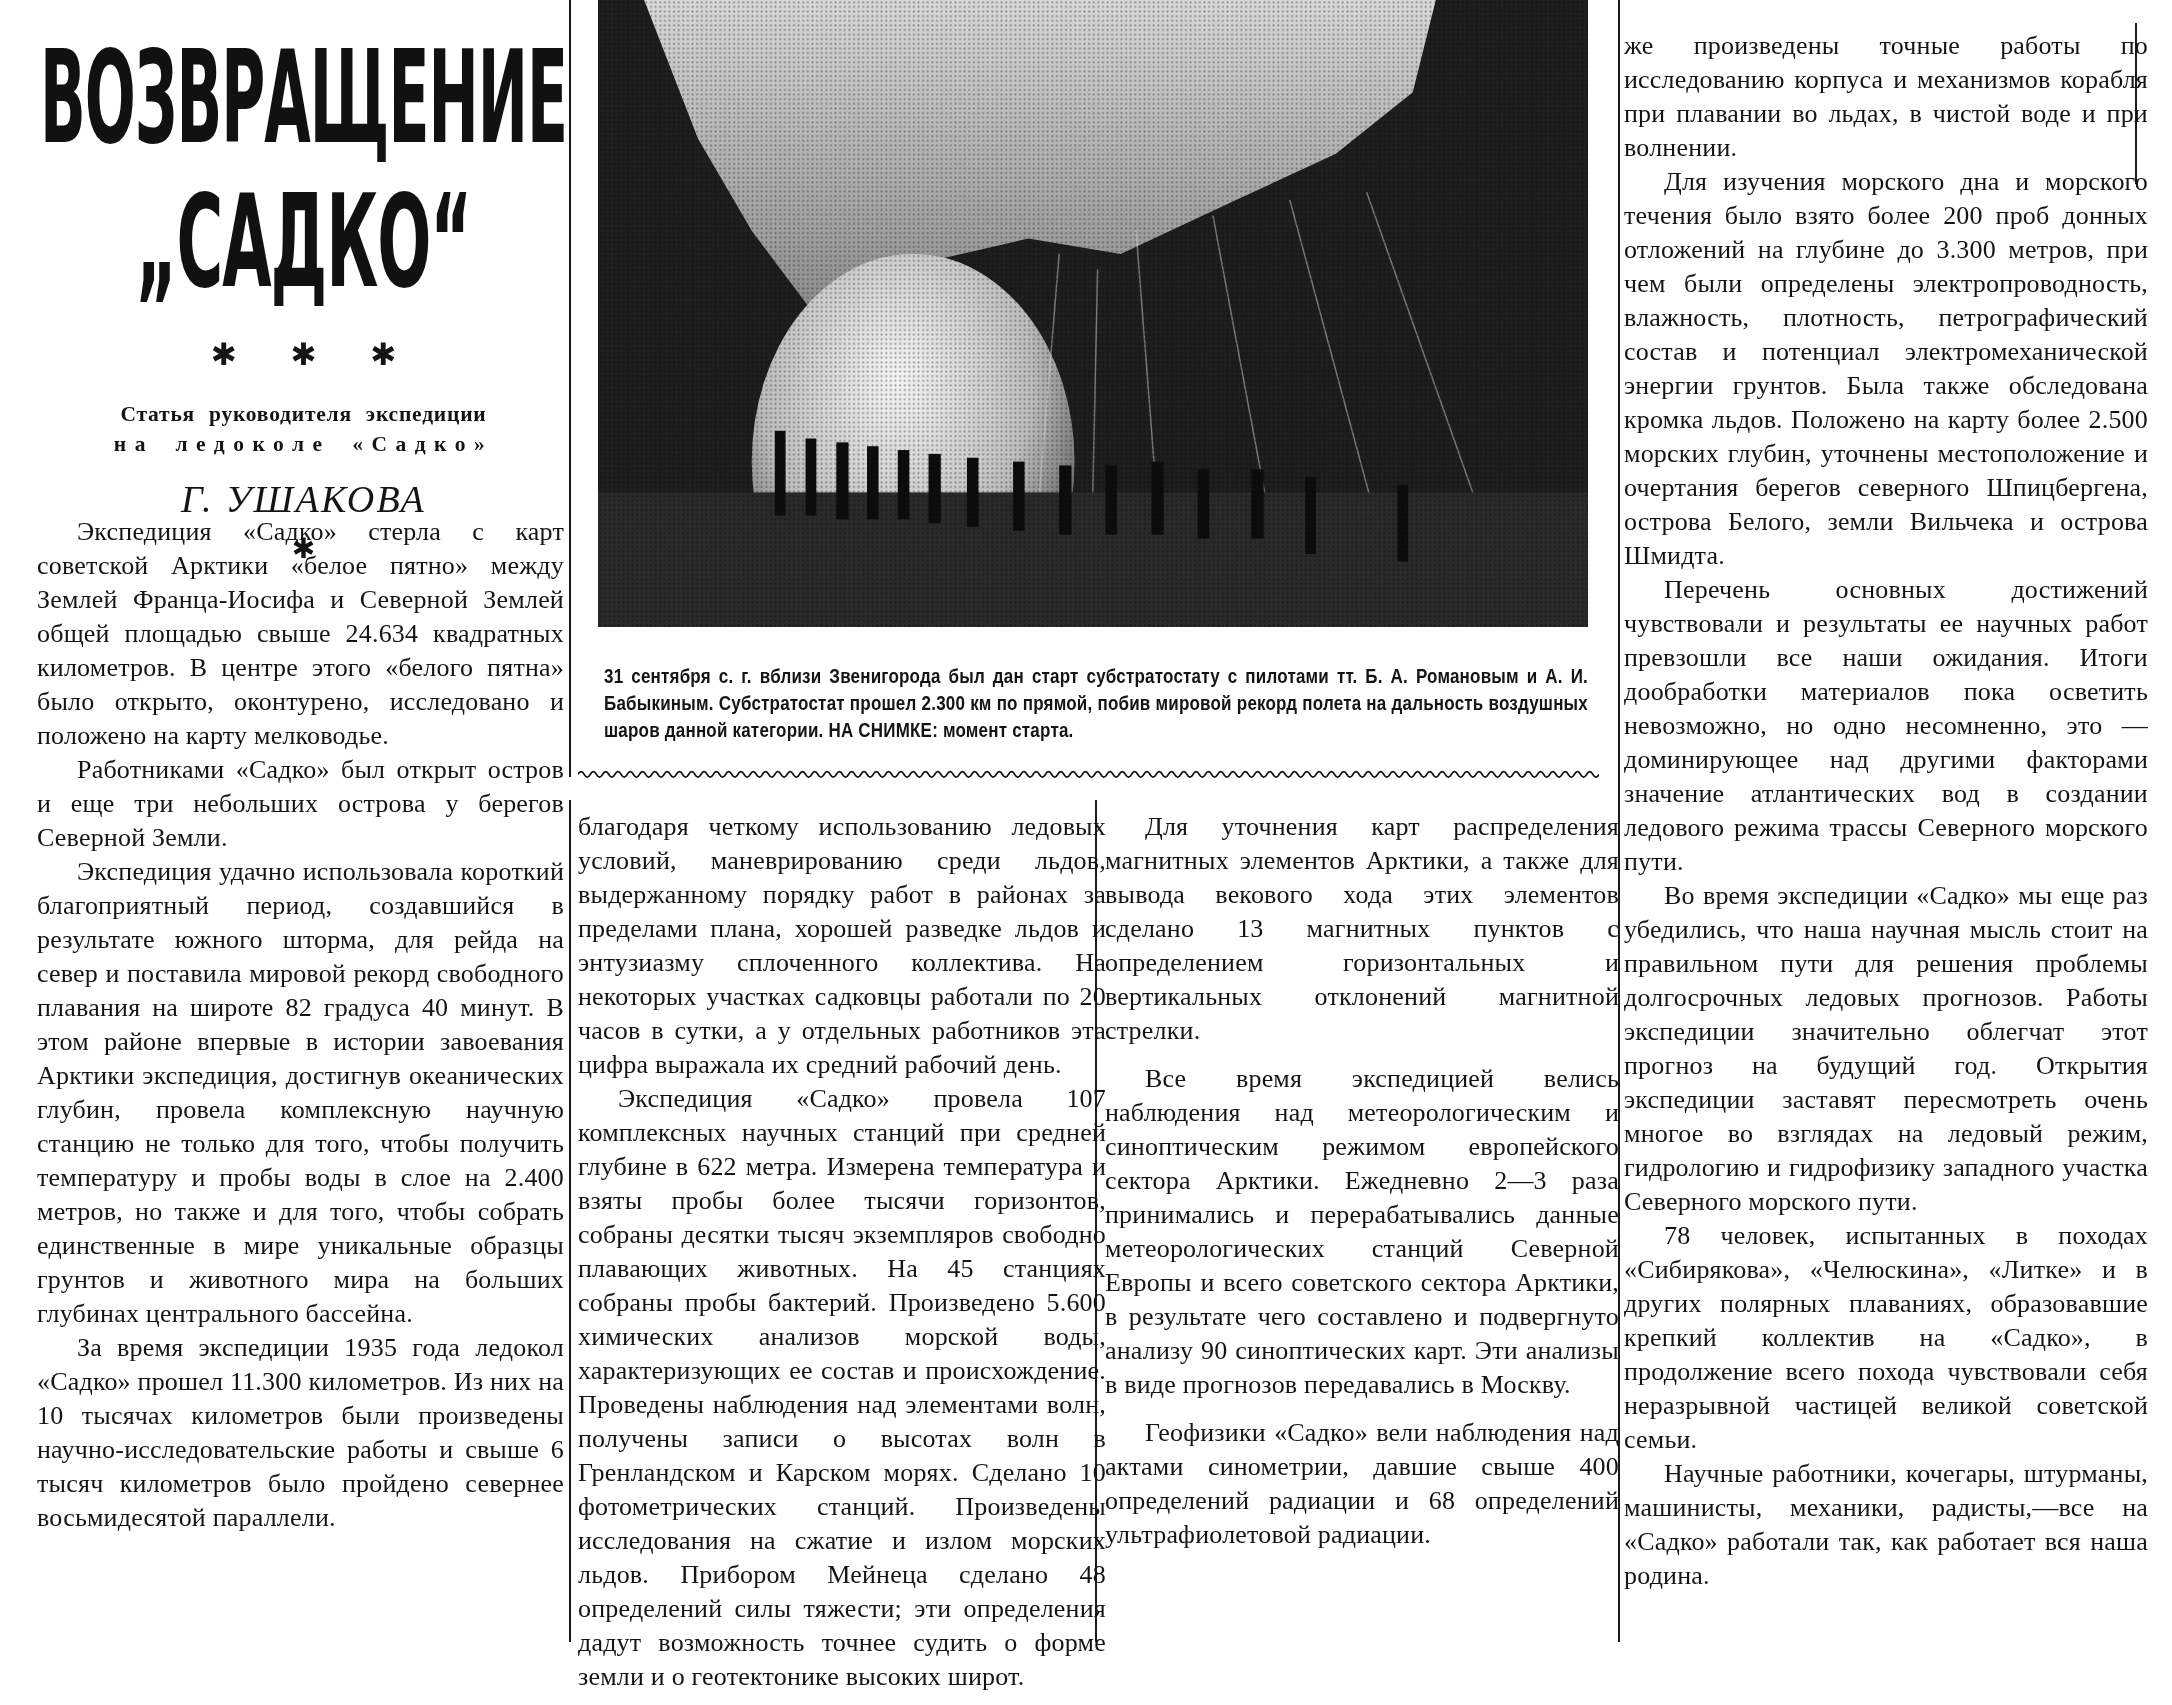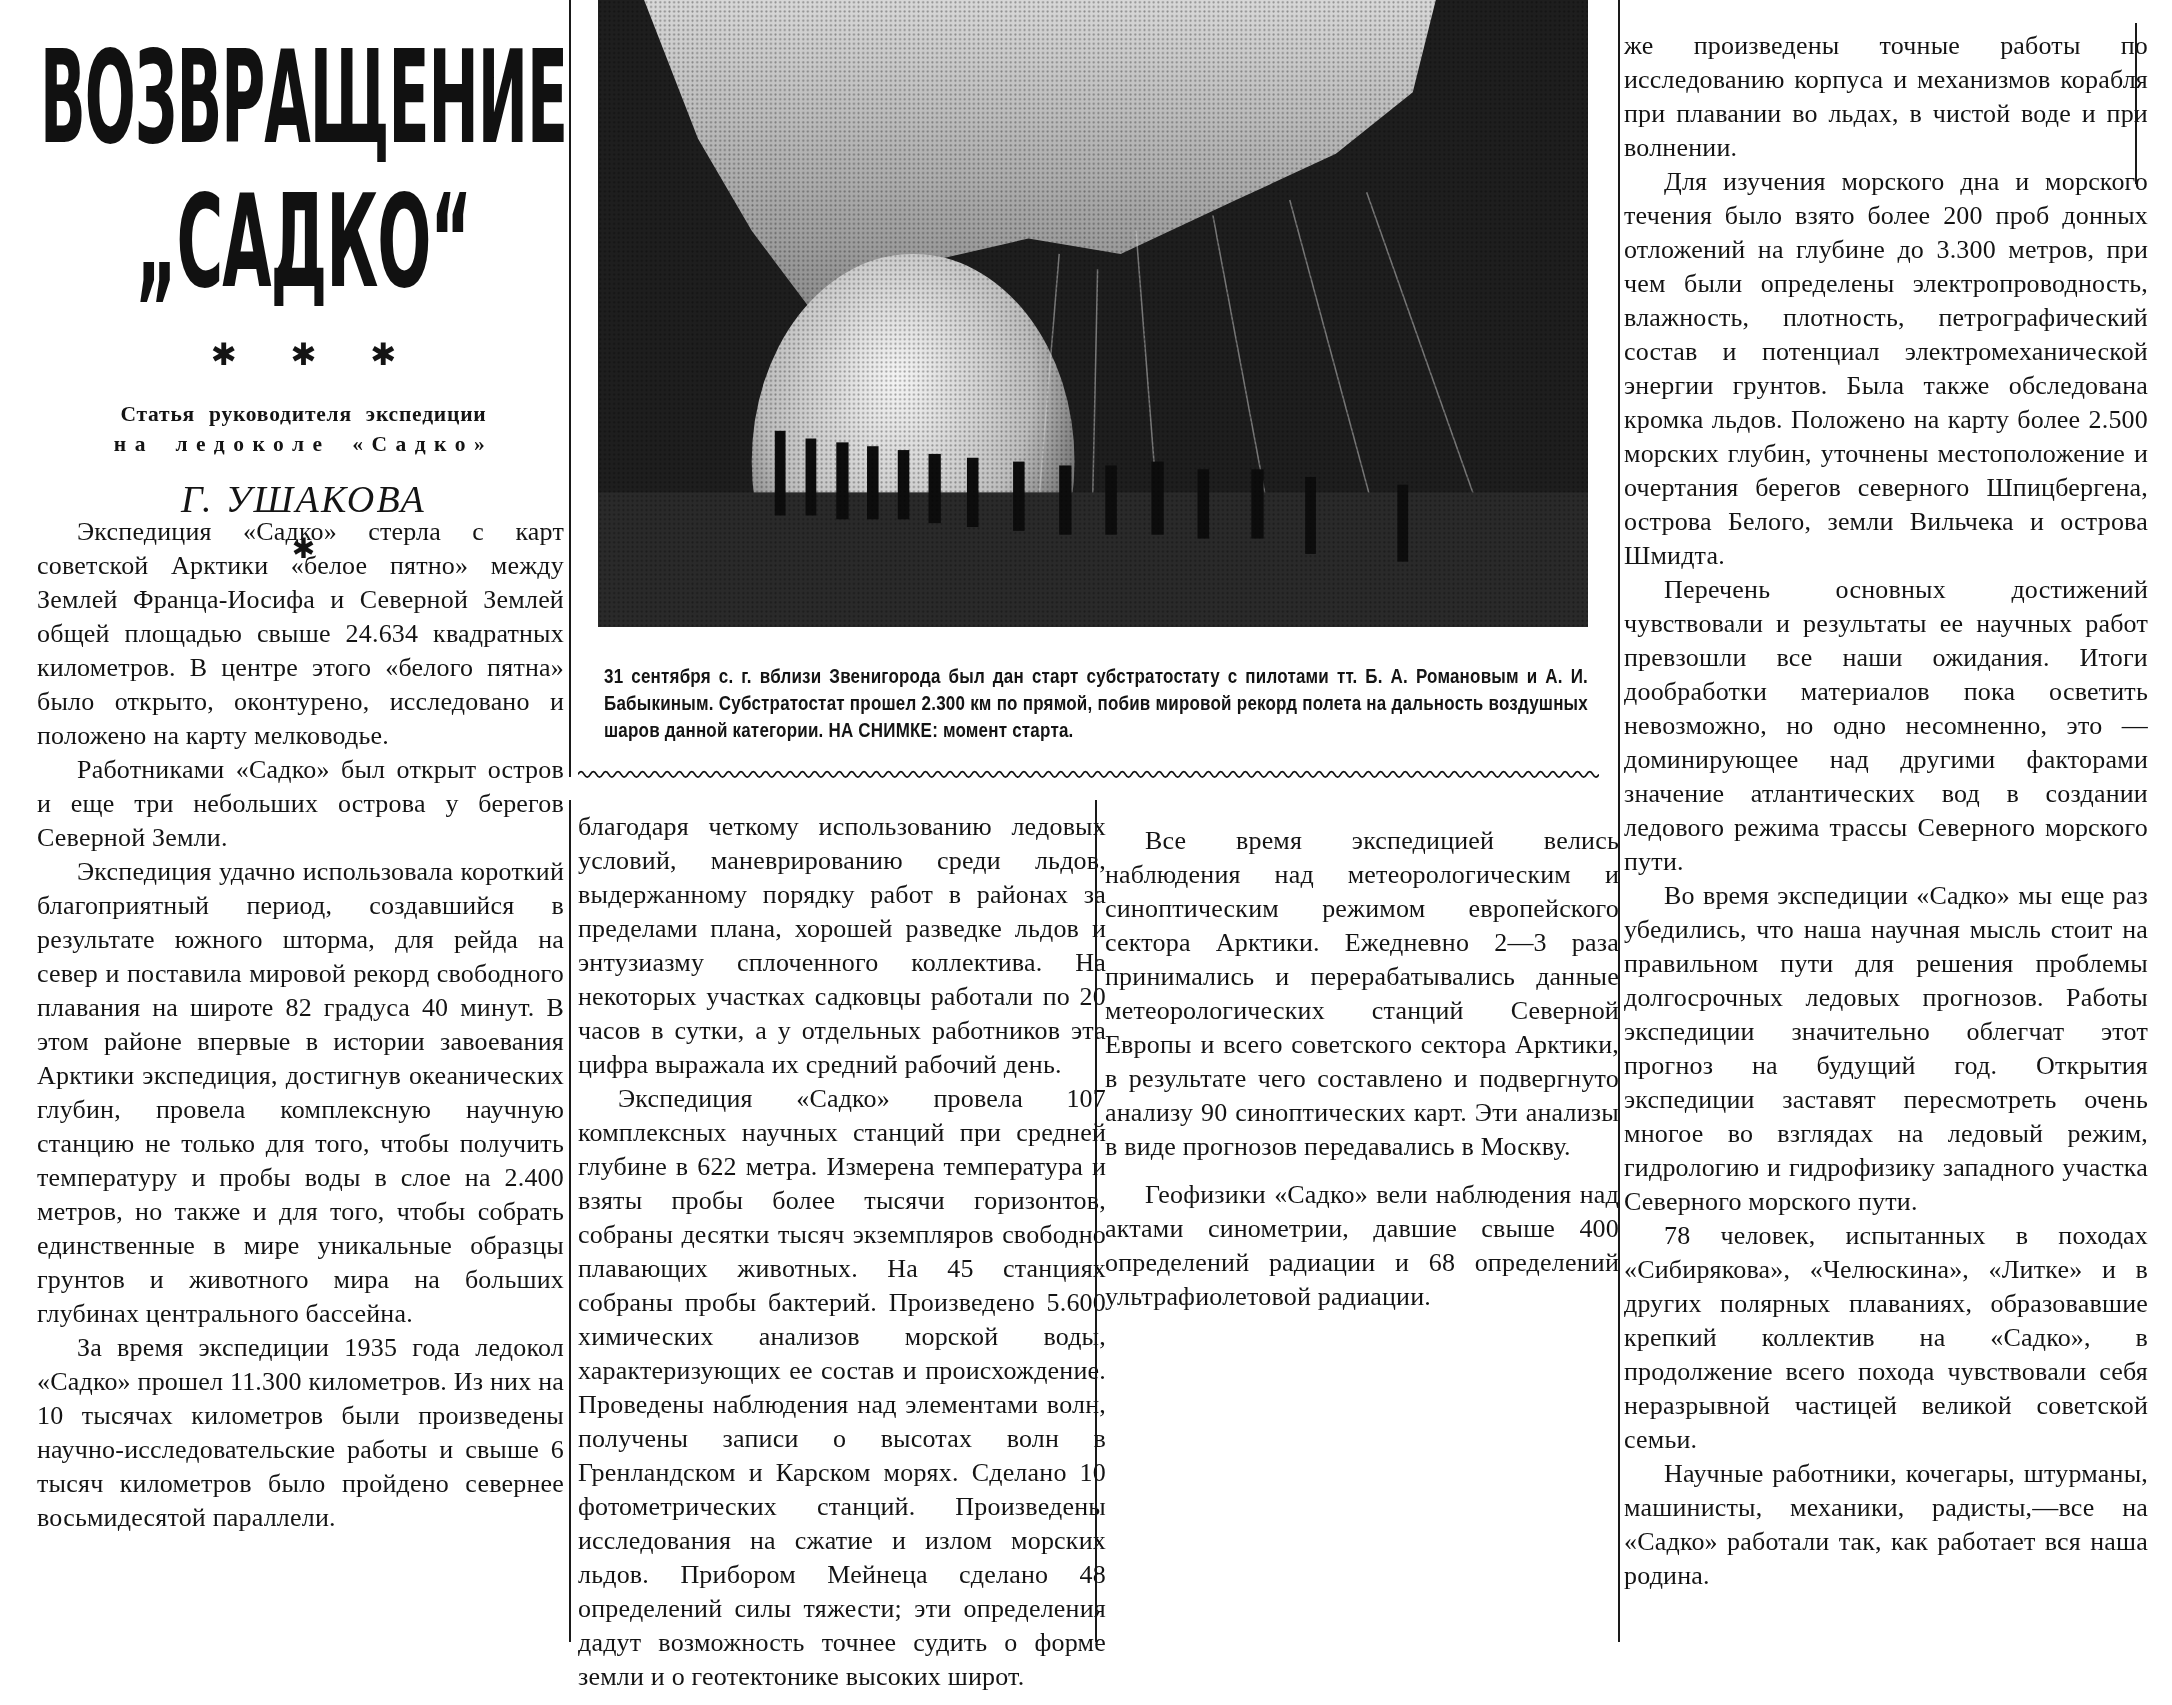--- a/index.html
+++ b/index.html
@@ -137,20 +137,21 @@
   <p>За время экспедиции 1935 года ледокол «Садко» прошел 11.300 километров. Из них на 10 тысячах километров были произведены научно-исследовательские работы и свыше 6 тысяч километров было пройдено севернее восьмидесятой параллели.</p>
 
 </div>
 
 <div id="col2" class="col body-text">
   <p class="noindent">благодаря четкому использованию ледовых условий, маневрированию среди льдов, выдержанному порядку работ в районах за пределами плана, хорошей разведке льдов и энтузиазму сплоченного коллектива. На некоторых участках садковцы работали по 20 часов в сутки, а у отдельных работников эта цифра выражала их средний рабочий день.</p>
   <p>Экспедиция «Садко» провела 107 комплексных научных станций при средней глубине в 622 метра. Измерена температура и взяты пробы более тысячи горизонтов, собраны десятки тысяч экземпляров свободно плавающих животных. На 45 станциях собраны пробы бактерий. Произведено 5.600 химических анализов морской воды, характеризующих ее состав и происхождение. Проведены наблюдения над элементами волн, получены записи о высотах волн в Гренландском и Карском морях. Сделано 10 фотометрических станций. Произведены исследования на сжатие и излом морских льдов. Прибором Мейнеца сделано 48 определений силы тяжести; эти определения дадут возможность точнее судить о форме земли и о геотектонике высоких широт.</p>
 </div>
 
 <div id="col3" class="col body-text">
+  <p>Для уточнения карт распределения магнитных элементов Арктики, а также для вывода векового хода этих элементов сделано 13 магнитных пунктов с определением горизонтальных и вертикальных отклонений магнитной стрелки.</p>
   <p class="gap">Все время экспедицией велись наблюдения над метеорологическим и синоптическим режимом европейского сектора Арктики. Ежедневно 2—3 раза принимались и перерабатывались данные метеорологических станций Северной Европы и всего советского сектора Арктики, в результате чего составлено и подвергнуто анализу 90 синоптических карт. Эти анализы в виде прогнозов передавались в Москву.</p>
   <p class="gap">Геофизики «Садко» вели наблюдения над актами синометрии, давшие свыше 400 определений радиации и 68 определений ультрафиолетовой радиации.</p>
 
 </div>
 
 <div id="col4" class="col body-text">
   <p class="noindent">же произведены точные работы по исследованию корпуса и механизмов корабля при плавании во льдах, в чистой воде и при волнении.</p>
   <p>Для изучения морского дна и морского течения было взято более 200 проб донных отложений на глубине до 3.300 метров, при чем были определены электропроводность, влажность, плотность, петрографический состав и потенциал электромеханической энергии грунтов. Была также обследована кромка льдов. Положено на карту более 2.500 морских глубин, уточнены местоположение и очертания берегов северного Шпицбергена, острова Белого, земли Вильчека и острова Шмидта.</p>
   <p>Перечень основных достижений чувствовали и результаты ее научных работ превзошли все наши ожидания. Итоги дообработки материалов пока осветить невозможно, но одно несомненно, это — доминирующее над другими факторами значение атлантических вод в создании ледового режима трассы Северного морского пути.</p>
   <p>Во время экспедиции «Садко» мы еще раз убедились, что наша научная мысль стоит на правильном пути для решения проблемы долгосрочных ледовых прогнозов. Работы экспедиции значительно облегчат этот прогноз на будущий год. Открытия экспедиции заставят пересмотреть очень многое во взглядах на ледовый режим, гидрологию и гидрофизику западного участка Северного морского пути.</p>

